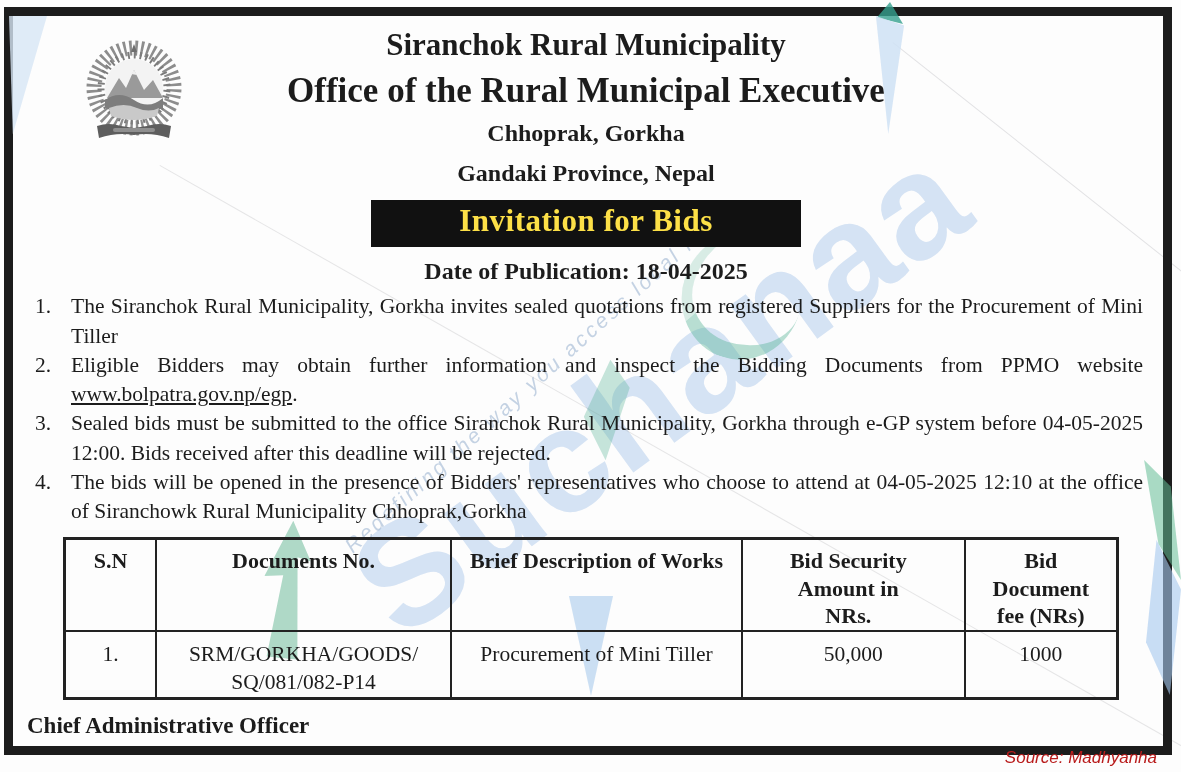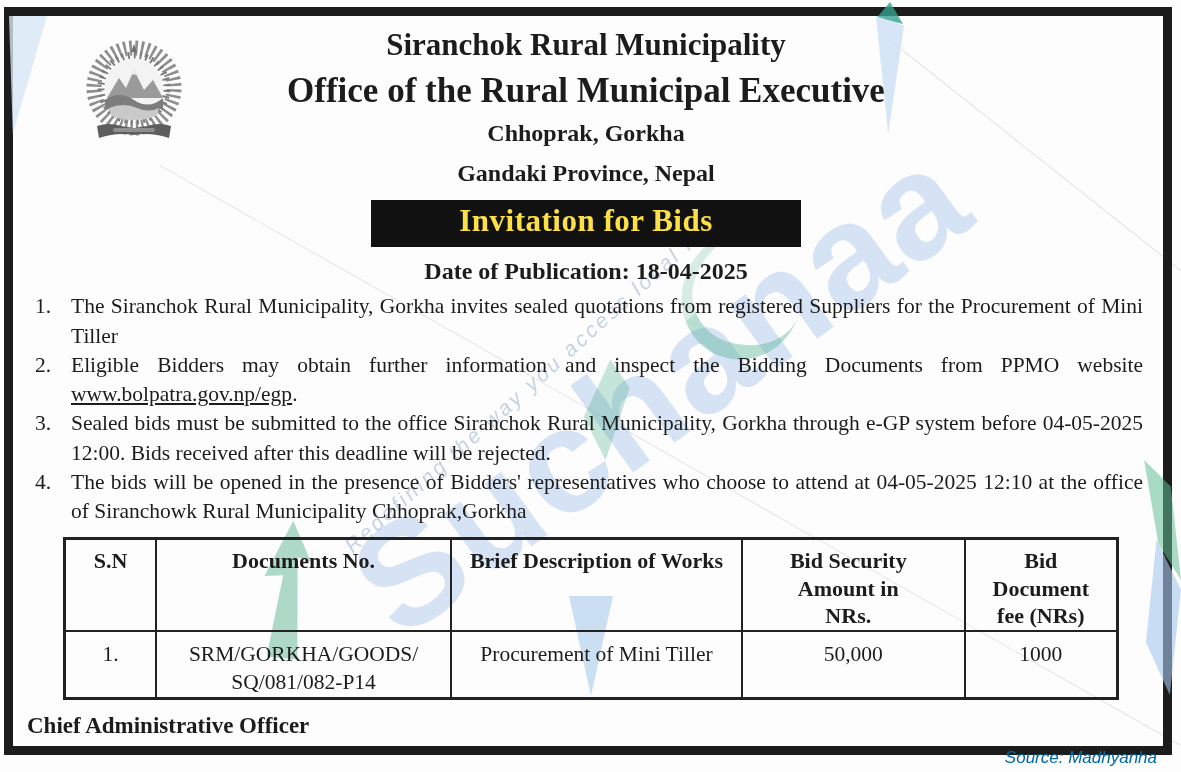--- a/index.html
+++ b/index.html
@@ -99,21 +99,21 @@
   th.col-security{padding-left:30px;padding-right:40px;}
   th.col-fee{padding-left:18px;padding-right:18px;}
 
   .signature{
     font-size:23px;font-weight:bold;margin-top:13px;
     padding-right:2px;position:relative;z-index:2;
   }
 
   .source{
     position:absolute;right:24px;top:748px;z-index:2;
-    font-family:"Liberation Sans",sans-serif;font-style:italic;font-size:17px;color:#0369a1;
+    font-family:"Liberation Sans",sans-serif;font-style:italic;font-size:17px;color:#b91c1c;
   }
 </style>
 </head>
 <body>
 
 <div class="page">
 
   <div class="wm-text">Suchanaa</div>
   <div class="wm-tagline">Redefining the way you access local news</div>
   <div class="decor crease-1"></div>

